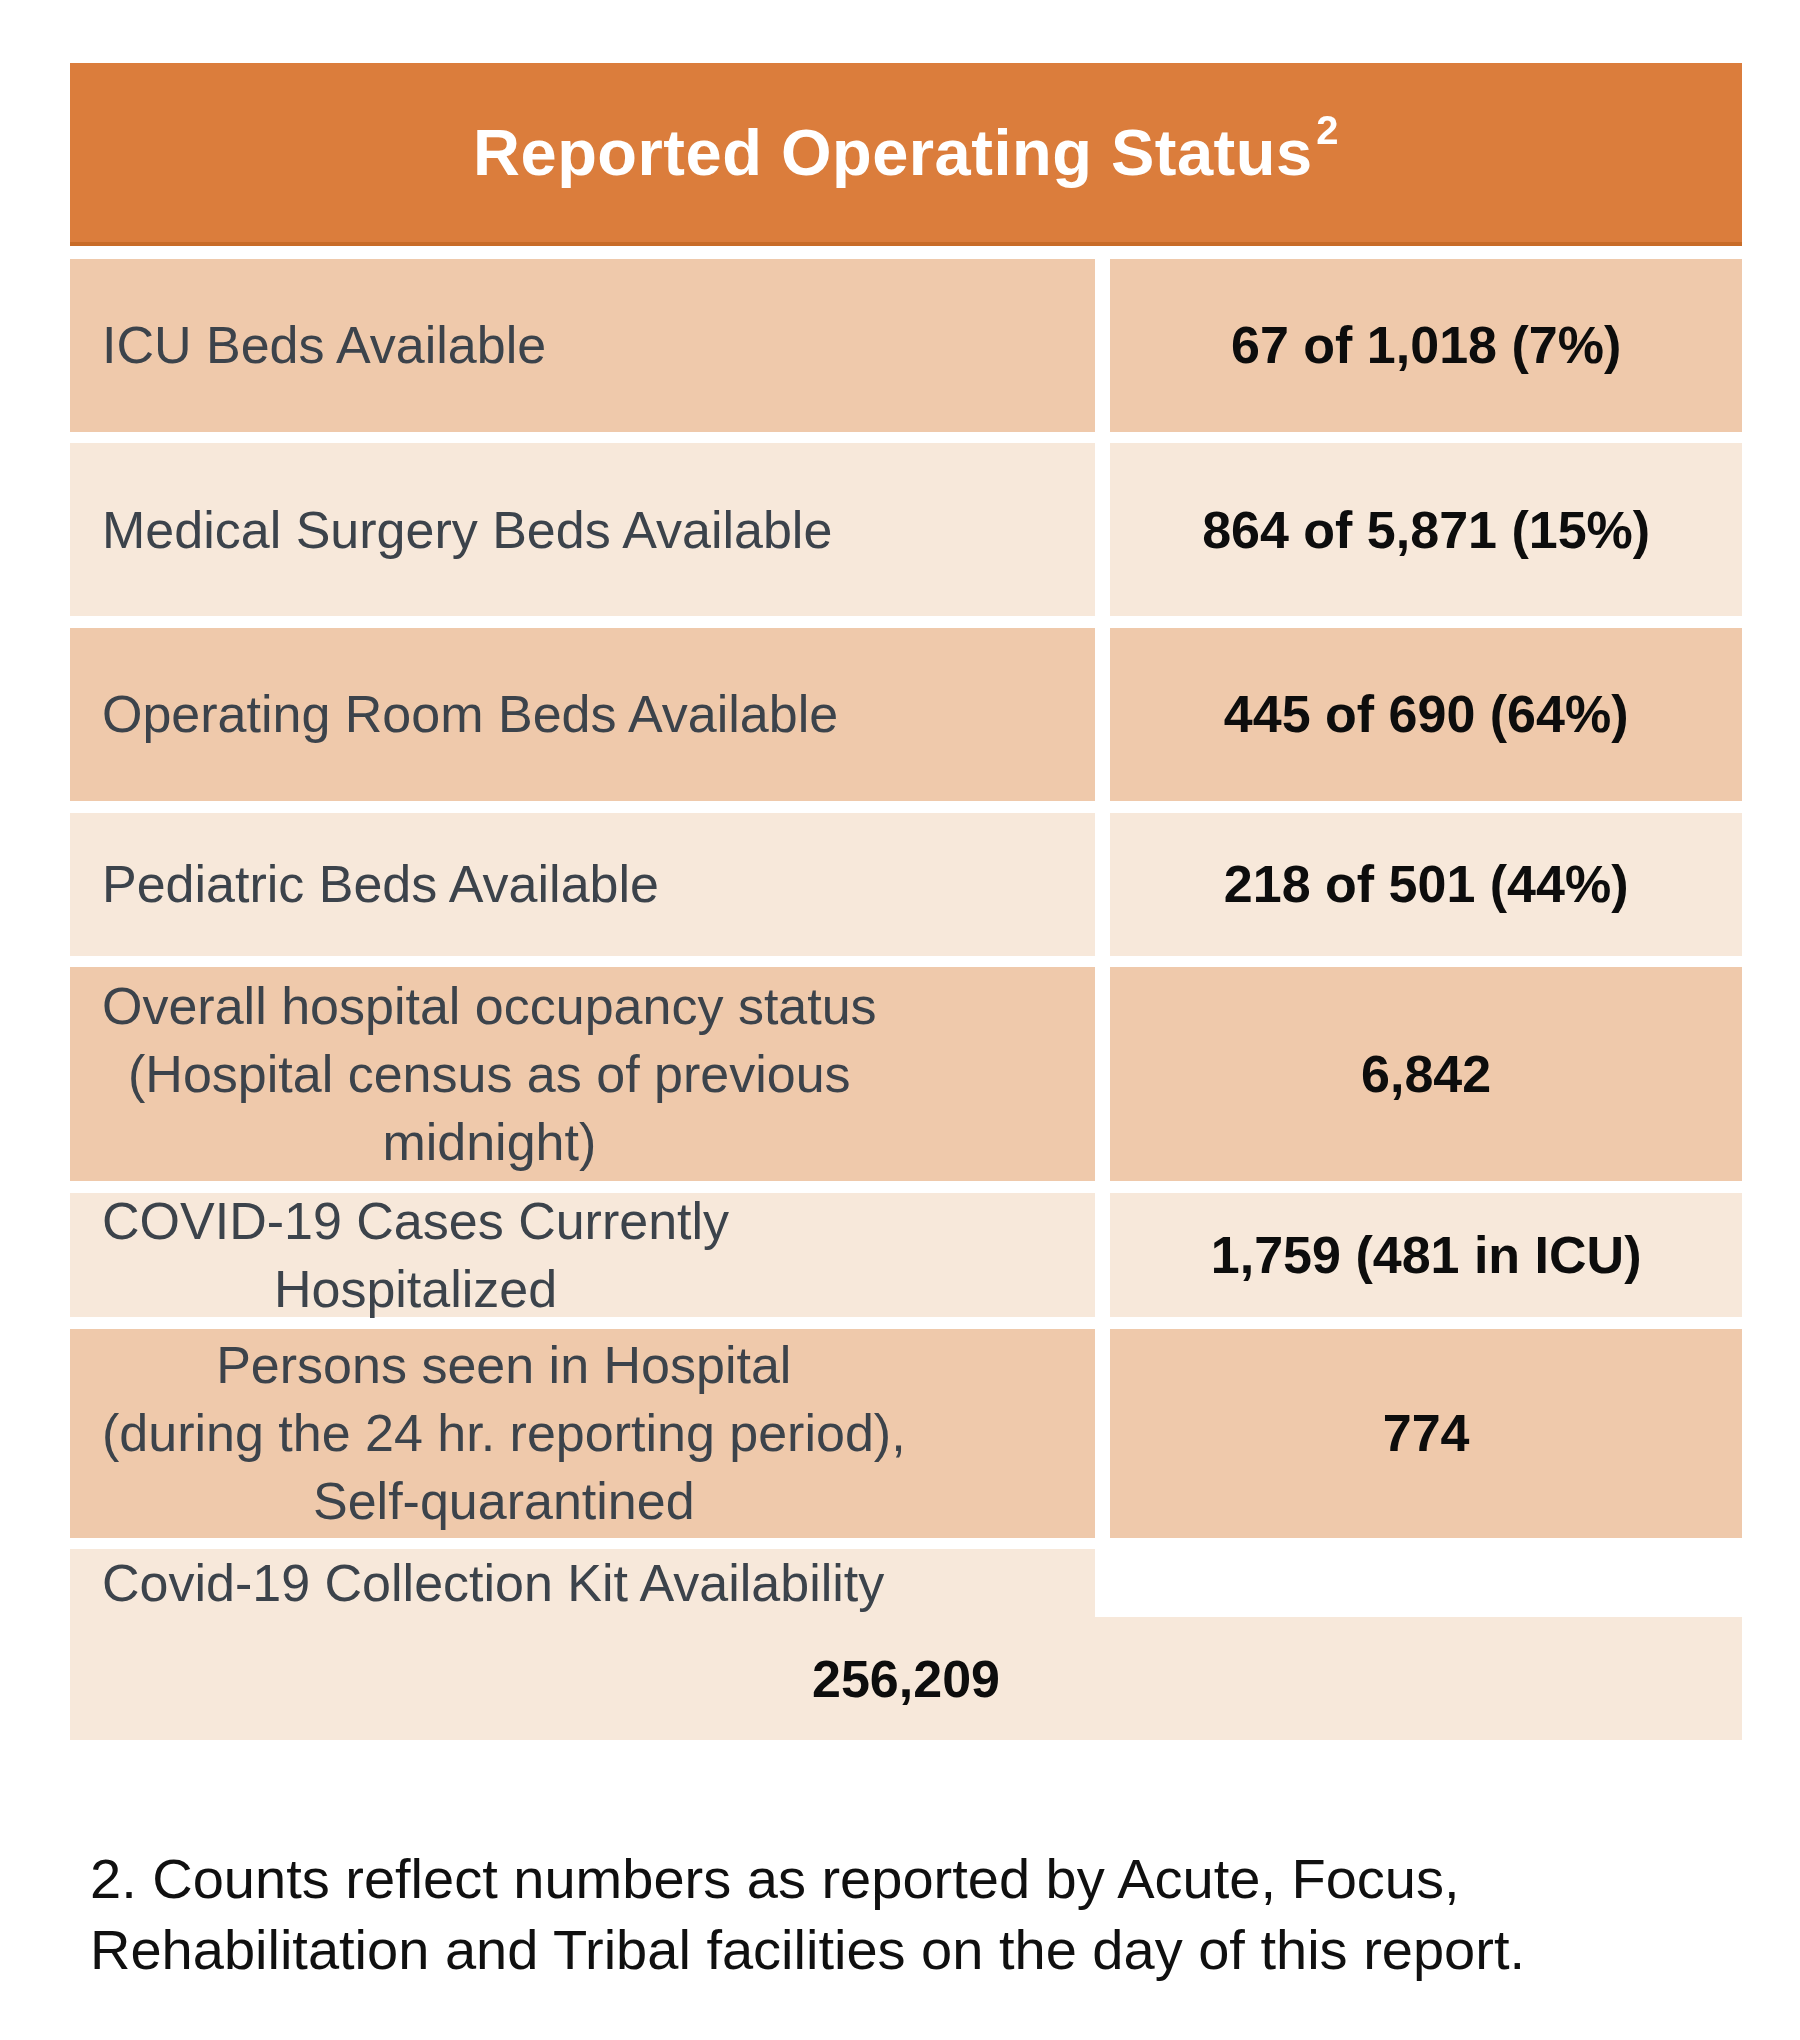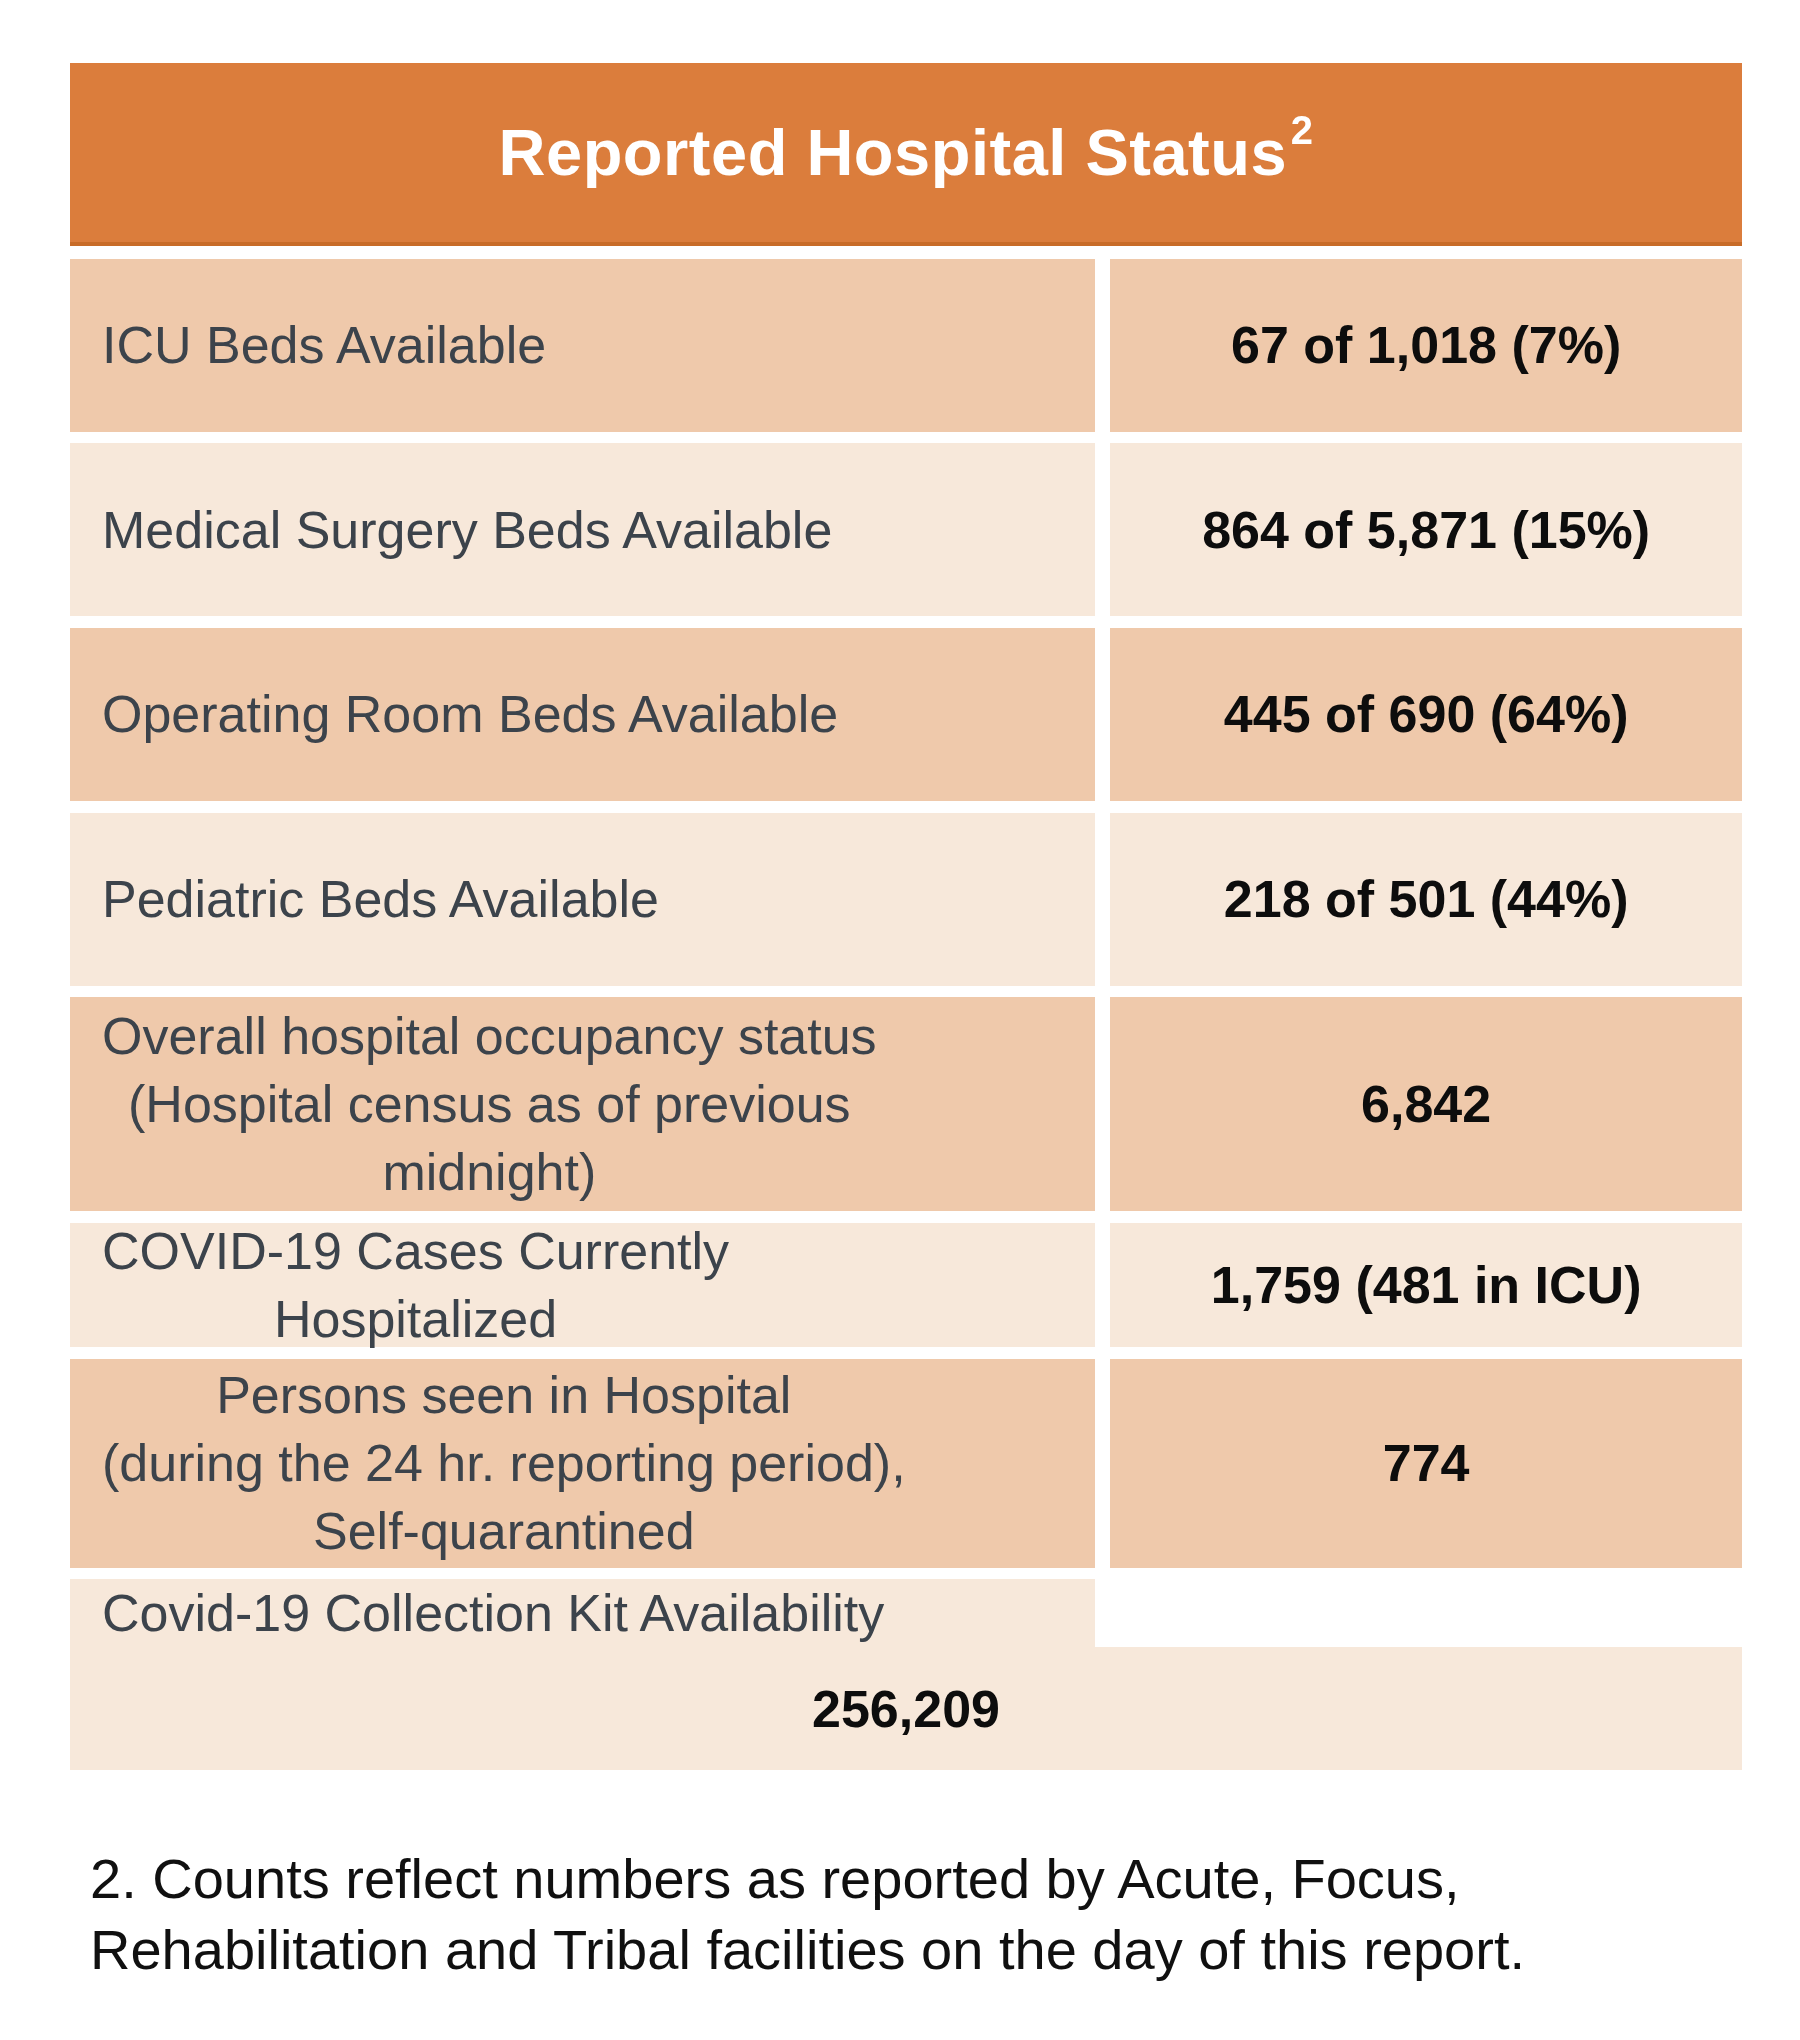--- a/index.html
+++ b/index.html
@@ -34,37 +34,37 @@
   .footnote{
     position:absolute;left:90px;top:1843px;width:1629px;
     font-size:56px;line-height:71px;color:#101010;white-space:pre-line;
   }
 </style>
 </head>
 <body style="--header-bg: #DB7D3C; --header-border: #C86C28; --header-text: #FFFFFF; --row-dark: #EFC9AB; --row-light: #F7E8DA; --label-text: #3C434B; --value-text: #0D0D0D;">
 
 <div class="table-wrap">
   <div class="table-header">
-    <span>Reported Hospital Status</span>
+    <span>Reported Operating Status</span>
       <sup>2</sup>
   </div>
   <div class="rows" id="rows">
       <div class="row dark" style="height: 173px;">
         <div class="cell label">ICU Beds Available</div>
         <div class="cell value">67 of 1,018 (7%)</div>
       </div>
       <div class="row light" style="height: 173px;">
         <div class="cell label">Medical Surgery Beds Available</div>
         <div class="cell value">864 of 5,871 (15%)</div>
       </div>
       <div class="row dark" style="height: 173px; border-radius: 17px;">
         <div class="cell label">Operating Room Beds Available</div>
         <div class="cell value">445 of 690 (64%)</div>
       </div>
-      <div class="row light" style="height: 173px;">
+      <div class="row light" style="height: 143px;">
         <div class="cell label">Pediatric Beds Available</div>
         <div class="cell value">218 of 501 (44%)</div>
       </div>
       <div class="row dark" style="height: 214px;">
         <div class="cell label">Overall hospital occupancy status
 (Hospital census as of previous
 midnight)</div>
         <div class="cell value">6,842</div>
       </div>
       <div class="row light" style="height: 124px;">

